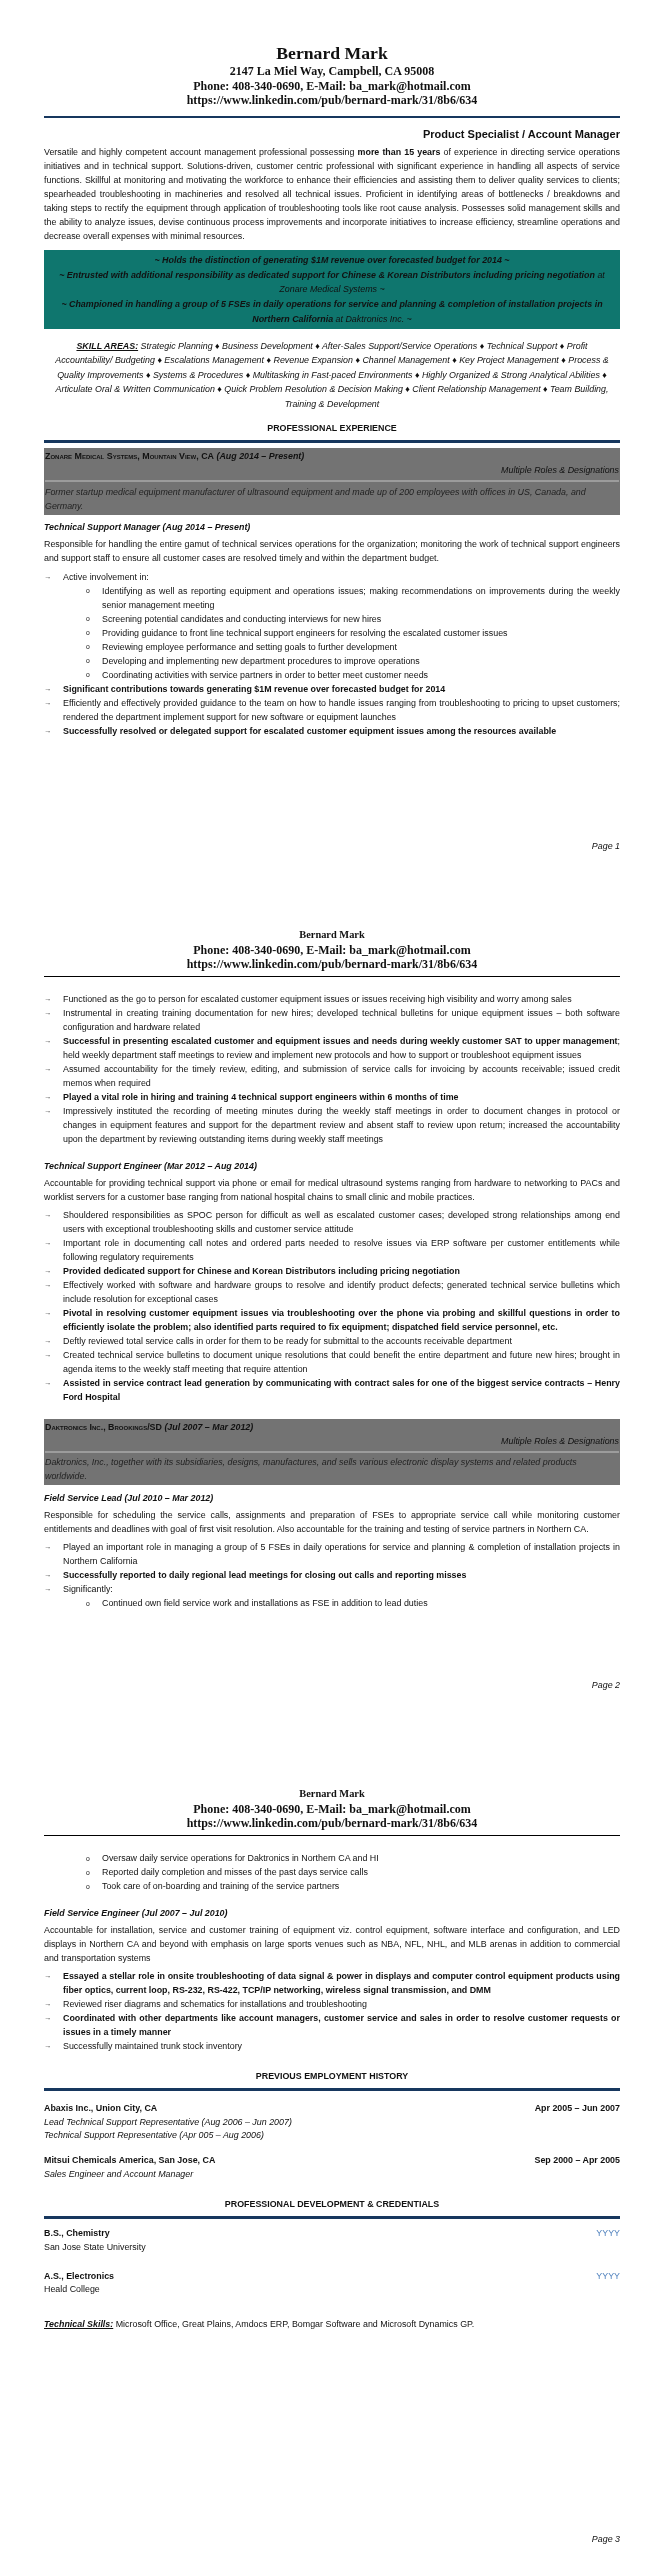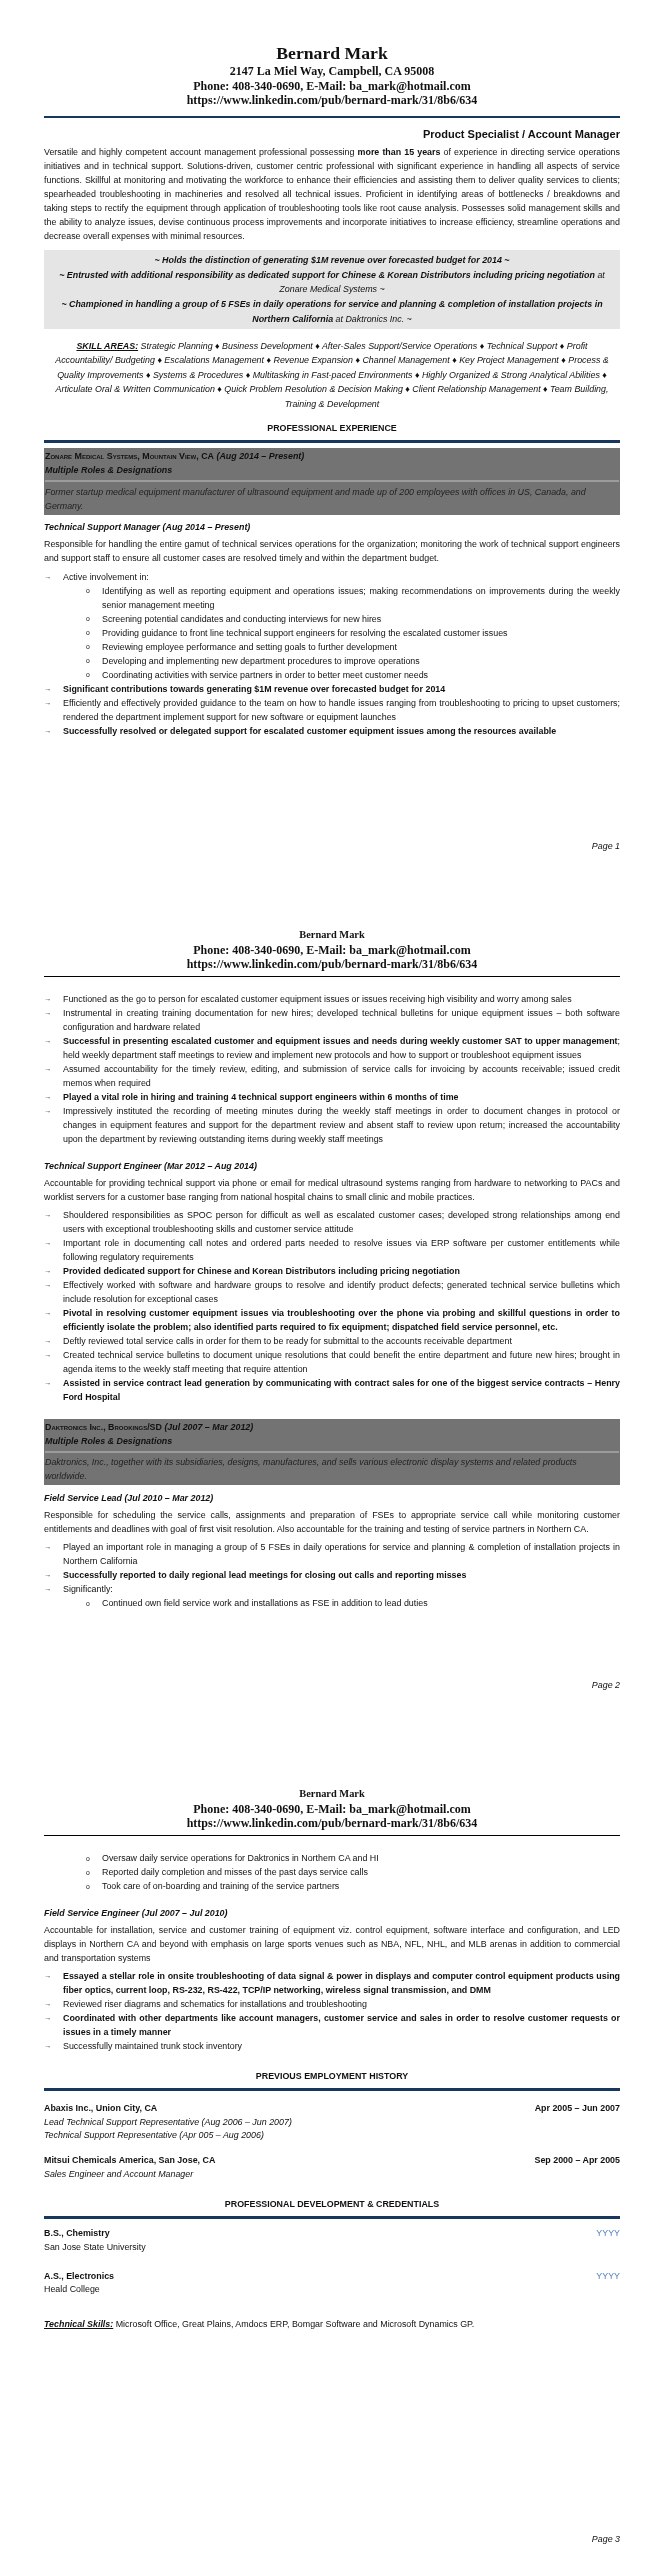--- a/index.html
+++ b/index.html
@@ -9,31 +9,31 @@
   .page2 { height: 859px; padding-top: 69px; }
   .page3 { height: 858px; padding-top: 69px; }
   .hdr { text-align: center; font-family: "Liberation Serif", serif; font-weight: bold; }
   .hdr .name1 { font-size: 17.7px; line-height: 21px; }
   .hdr .line1 { font-size: 12px; line-height: 14.6px; }
   .hdr .name2 { font-size: 10.4px; line-height: 14.6px; }
   .rule-blue { height: 2.1px; background: #17375e; margin: 8.3px 0 0 0; }
   .rule-thin { height: 0.5px; background: #000; margin: 4.2px 0 0 0; }
   .title { text-align: right; font-weight: bold; font-size: 11px; margin: 9.4px 0 5.2px; }
   p.just { text-align: justify; line-height: 14px; margin: 0; }
-  .highlight { background: #e5e5e5; margin: 7.3px 0 0; padding: 3.1px 5.2px; text-align: center; font-weight: bold; font-style: italic; line-height: 14.6px; }
+  .highlight { background: #0f766e; margin: 7.3px 0 0; padding: 3.1px 5.2px; text-align: center; font-weight: bold; font-style: italic; line-height: 14.6px; }
   .highlight .nb { font-weight: normal; }
   .skills { text-align: center; font-style: italic; line-height: 14.6px; margin: 9.4px 5.2px 0; }
   .skills .lbl { font-weight: bold; text-decoration: underline; }
   .sec-title { text-align: center; font-weight: bold; font-size: 8.9px; margin: 11.5px 0 0; }
   .sec-rule { height: 2.6px; background: #17375e; margin: 7.3px 0 0; }
   .co-box { background: #737373; margin-top: 5.2px; padding: 2.1px 1px; }
   .co-name { font-weight: bold; line-height: 13.5px; }
   .co-name .sc { font-variant: small-caps; }
   .co-name .dt { font-style: italic; }
-  .co-sub { font-weight: bold; font-style: italic; line-height: 13.5px; }
+  .co-sub { font-weight: normal; font-style: italic; line-height: 13.5px; text-align: right; }
   .co-sep { height: 2.1px; background: #9c9c9c; margin: 3.1px 0 2.1px; }
   .co-desc { font-style: italic; line-height: 14px; color: #222; }
   .role { font-weight: bold; font-style: italic; margin: 6.2px 0 3.1px; line-height: 13.5px; }
   ul.arrow { list-style: none; padding: 0; margin: 4.2px 0 0; }
   ul.arrow > li { position: relative; padding-left: 19px; line-height: 14px; text-align: justify; }
   ul.arrow > li::before { content: "\2192"; position: absolute; left: 0; top: 0; font-size: 7.3px; }
   ul.circ { list-style: none; padding: 0; margin: 0; }
   ul.circ > li { position: relative; padding-left: 58px; line-height: 14px; text-align: justify; }
   ul.circ > li::before { content: "o"; position: absolute; left: 42px; top: 0.5px; font-size: 6.8px; }
   b { font-weight: bold; }

